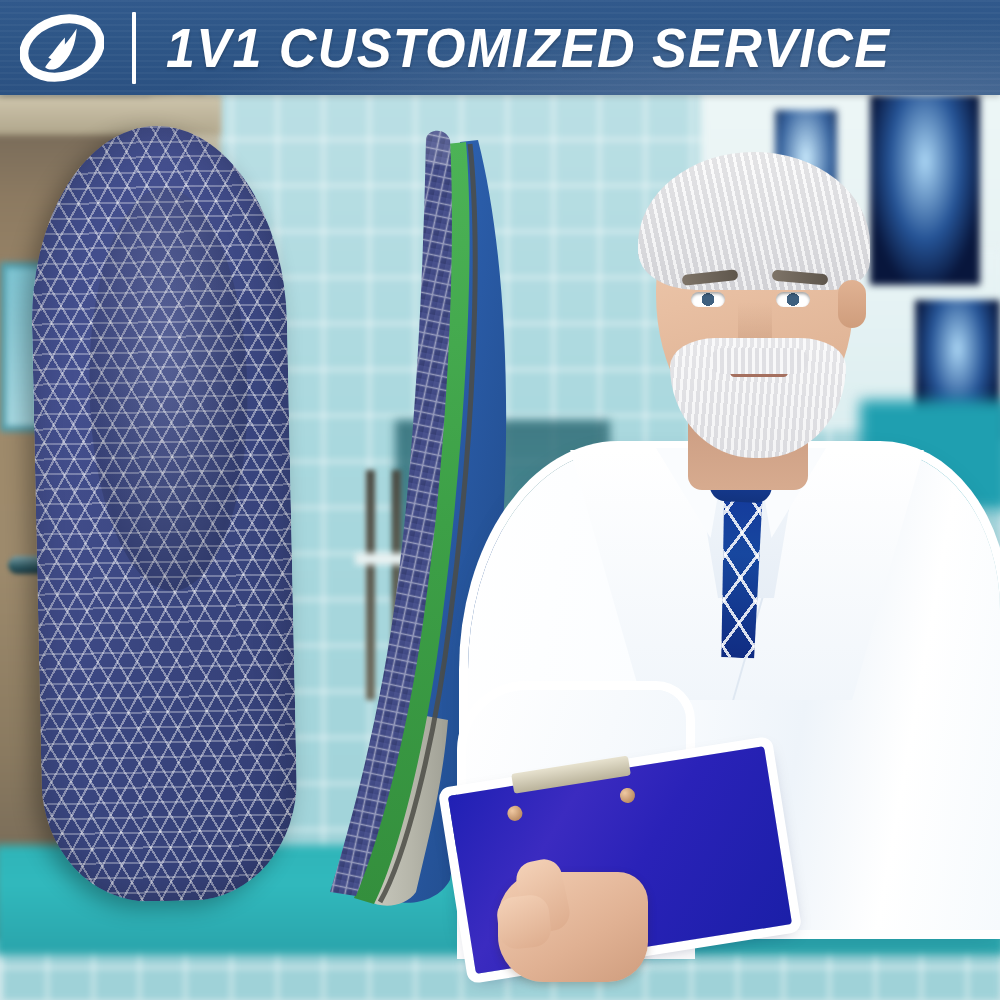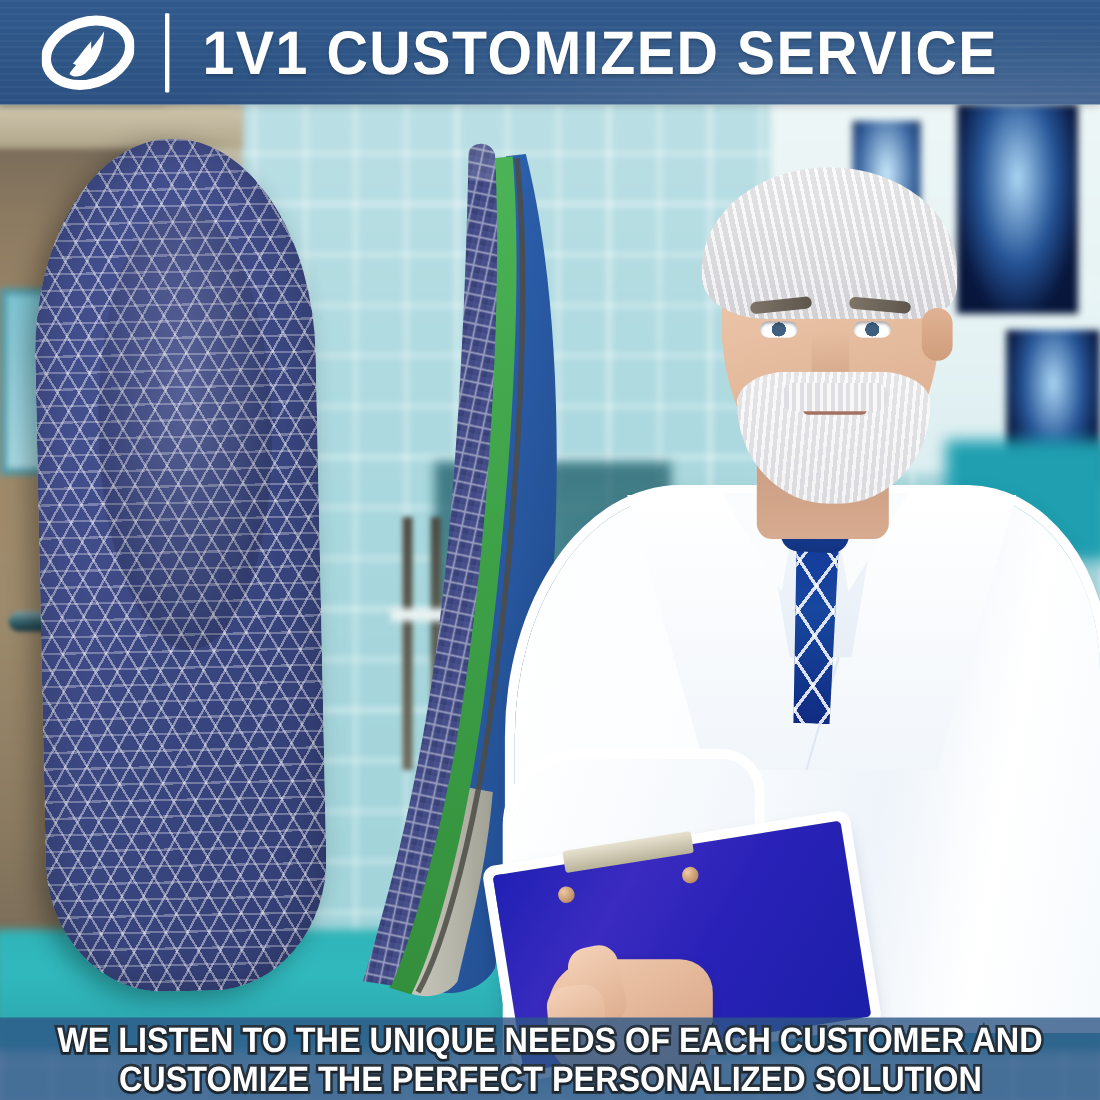--- a/index.html
+++ b/index.html
@@ -275,23 +275,24 @@
     position:absolute; top:20px; width:15px; height:15px; border-radius:50%;
     background:radial-gradient(circle at 35% 30%,#f0c9a2,#a9764c);
   }
   .clip-rivet.a { left:56px; }
   .clip-rivet.b { left:170px; }
 
   
   .header {
     position:absolute; left:0; top:0; width:1000px; height:95px;
     background:linear-gradient(to bottom,#31598c 0%,#2e5687 40%,#2b5182 100%);
-    display:flex; align-items:center; padding:0 18px;
+    display:flex; align-items:center; padding:0 0;
     box-shadow:0 2px 6px rgba(0,0,0,.18);
     z-index:30;
+    font-style:italic;
   }
   .header-sheen {
     position:absolute; left:0; top:0; width:1000px; height:95px;
     background:
       repeating-linear-gradient(to bottom, rgba(255,255,255,.035) 0 2px, rgba(255,255,255,0) 2px 6px),
       radial-gradient(ellipse at 85% 130%, rgba(255,255,255,.20), rgba(255,255,255,0) 60%);
     pointer-events:none;
   }
   .logo {
     position:relative; width:84px; height:78px; flex:0 0 auto;
@@ -454,18 +455,14 @@
           <path d="M26 44 C34 40 40 34 48 30 L44 42 L30 48 Z" fill="#ffffff"></path>
         </g>
       </svg>
     </div>
 
     <div class="divider"></div>
 
     <div class="header-title">1V1 CUSTOMIZED SERVICE</div>
   </div>
 
-  <div class="caption">
-    <div class="caption-line">WE LISTEN TO THE UNIQUE NEEDS OF EACH CUSTOMER AND</div>
-    <div class="caption-line">CUSTOMIZE THE PERFECT PERSONALIZED SOLUTION</div>
-  </div>
 
 </div>
 
 </body></html>

